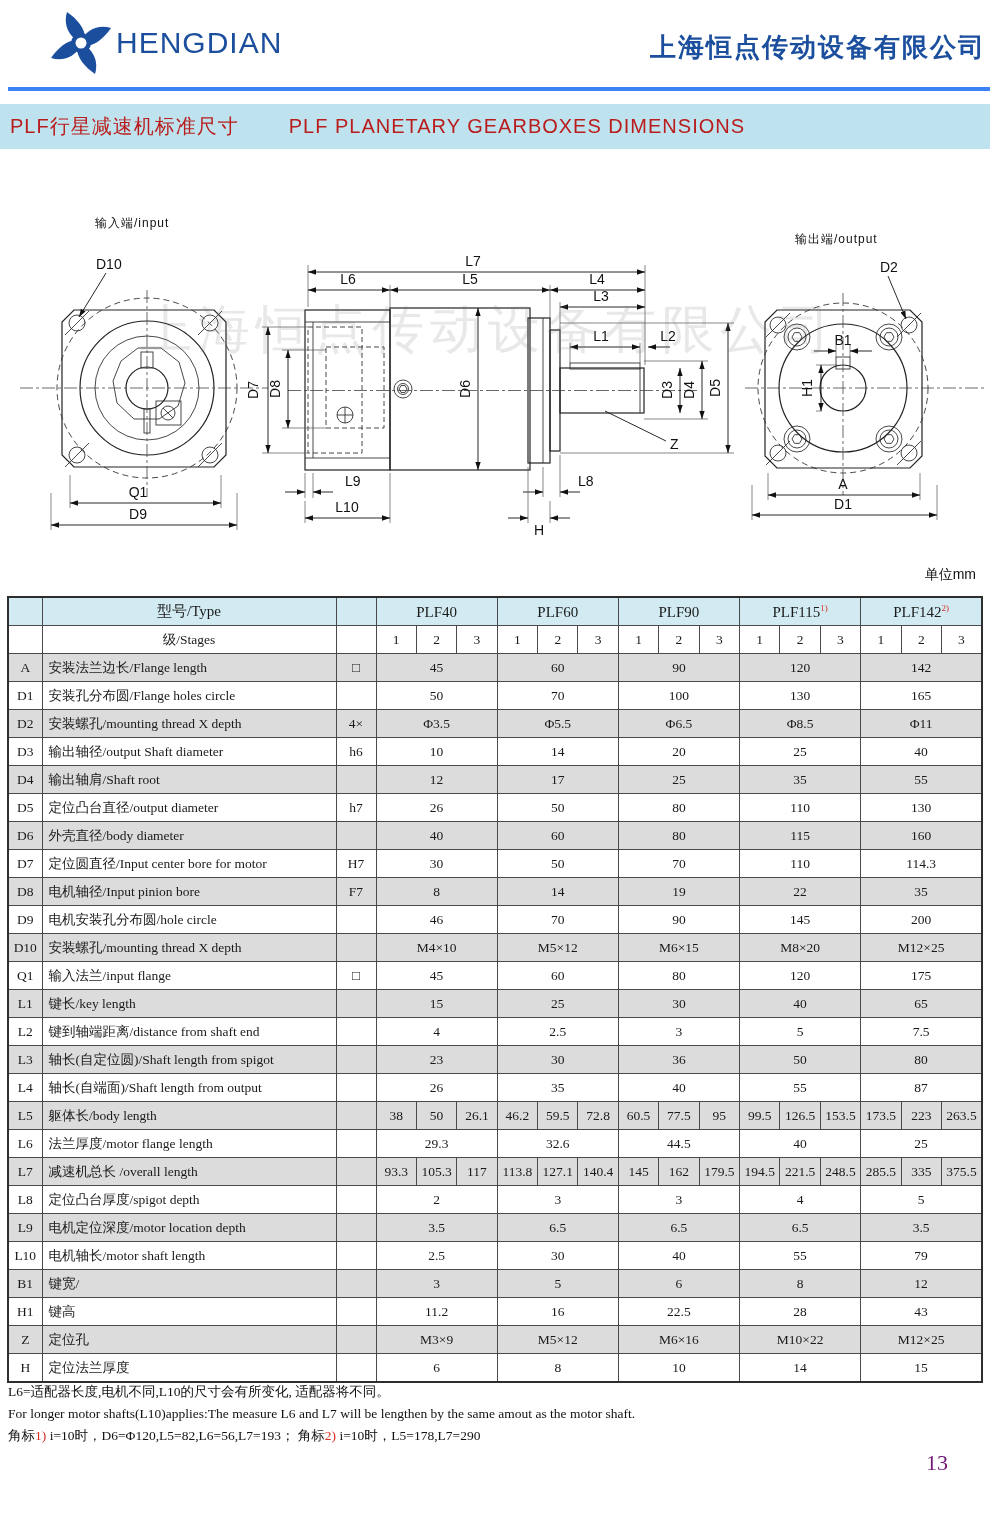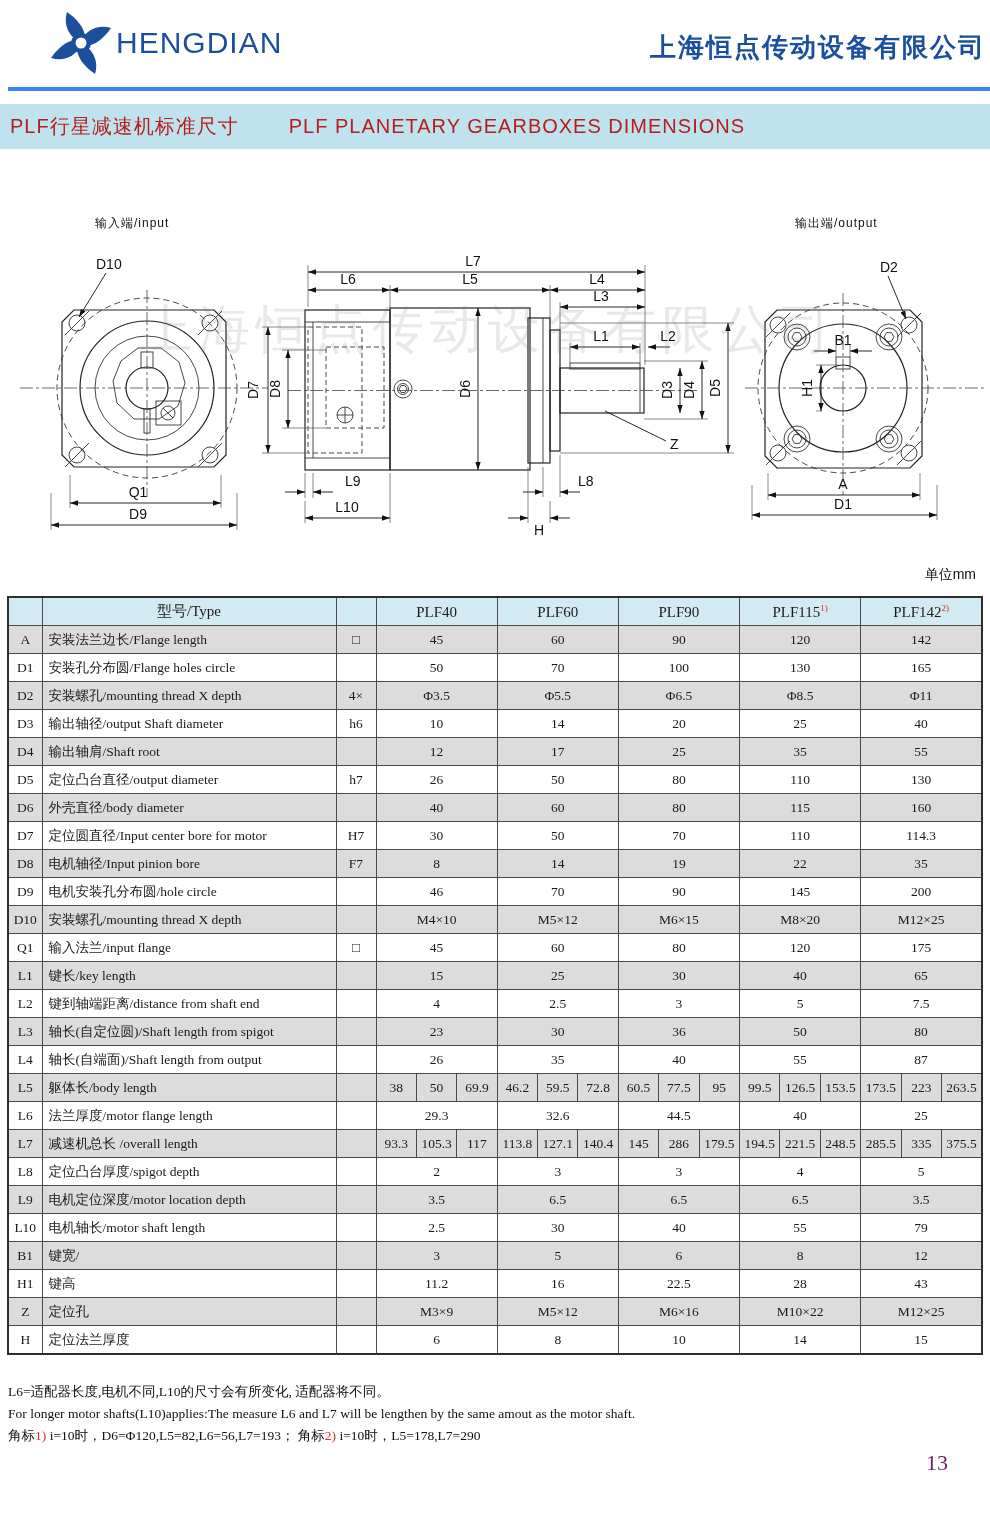--- a/index.html
+++ b/index.html
@@ -19,21 +19,21 @@
   .title-bar{position:absolute;left:0;top:104px;width:990px;height:45px;background:#bfe3ee;
              line-height:45px;font-size:20px;color:#b91c1c;white-space:nowrap;}
   .title-zh{margin-left:10px;letter-spacing:1px;}
   .title-en{margin-left:50px;letter-spacing:1px;}
 
   
   .drawings{position:absolute;left:0;top:195px;width:990px;height:375px;}
   .watermark{position:absolute;left:140px;top:100px;font-size:52px;letter-spacing:6px;
              color:rgba(110,110,110,0.16);white-space:nowrap;pointer-events:none;}
   .view-caption{position:absolute;top:20px;font-size:12px;color:#111;letter-spacing:1px;}
-  .cap-in{left:95px;} .cap-out{left:795px;}
+  .cap-in{left:95px;} .cap-out{left:795px;margin-top:16px;}
   svg .ol{fill:none;stroke:#222;stroke-width:1.2px;}
   svg .thin{fill:none;stroke:#333;stroke-width:0.9px;}
   svg .dash{stroke-dasharray:5 3;}
   svg .cdash{stroke-dasharray:6 4;}
   svg .cl{fill:none;stroke:#444;stroke-width:0.8px;stroke-dasharray:13 3 3 3;}
   svg .dim{stroke:#111;stroke-width:0.9px;fill:none;}
   svg .ext{stroke:#555;stroke-width:0.7px;fill:none;}
   svg .dl{font:14px "Liberation Sans",sans-serif;fill:#111;}
   svg .mk{fill:#111;}
 
@@ -310,20 +310,40 @@
           <tr>
             <th class="hdr"></th>
             <th class="hdr">型号/Type</th>
             <th class="hdr"></th>
             <th class="hdr" colspan="3"><span>PLF40</span><sup class="red"></sup></th>
             <th class="hdr" colspan="3"><span>PLF60</span><sup class="red"></sup></th>
             <th class="hdr" colspan="3"><span>PLF90</span><sup class="red"></sup></th>
             <th class="hdr" colspan="3"><span>PLF115</span><sup class="red">1)</sup></th>
             <th class="hdr" colspan="3"><span>PLF142</span><sup class="red">2)</sup></th>
           </tr>
+          <tr>
+            <th></th>
+            <th>级/Stages</th>
+            <th></th>
+            <td>1</td>
+            <td>2</td>
+            <td>3</td>
+            <td>1</td>
+            <td>2</td>
+            <td>3</td>
+            <td>1</td>
+            <td>2</td>
+            <td>3</td>
+            <td>1</td>
+            <td>2</td>
+            <td>3</td>
+            <td>1</td>
+            <td>2</td>
+            <td>3</td>
+          </tr>
         </thead>
       <tbody>
           <tr class="shade">
             <td class="lblc">A</td>
             <td class="desc">安装法兰边长/Flange length</td>
             <td>□</td>
             <td colspan="3">45</td>
             <td colspan="3">60</td>
             <td colspan="3">90</td>
             <td colspan="3">120</td>
@@ -478,21 +498,21 @@
             <td colspan="3">40</td>
             <td colspan="3">55</td>
             <td colspan="3">87</td>
           </tr>
           <tr class="shade">
             <td class="lblc">L5</td>
             <td class="desc">躯体长/body length</td>
             <td></td>
             <td>38</td>
             <td>50</td>
-            <td>69.9</td>
+            <td>26.1</td>
             <td>46.2</td>
             <td>59.5</td>
             <td>72.8</td>
             <td>60.5</td>
             <td>77.5</td>
             <td>95</td>
             <td>99.5</td>
             <td>126.5</td>
             <td>153.5</td>
             <td>173.5</td>
@@ -513,21 +533,21 @@
             <td class="lblc">L7</td>
             <td class="desc">减速机总长 /overall length</td>
             <td></td>
             <td>93.3</td>
             <td>105.3</td>
             <td>117</td>
             <td>113.8</td>
             <td>127.1</td>
             <td>140.4</td>
             <td>145</td>
-            <td>286</td>
+            <td>162</td>
             <td>179.5</td>
             <td>194.5</td>
             <td>221.5</td>
             <td>248.5</td>
             <td>285.5</td>
             <td>335</td>
             <td>375.5</td>
           </tr>
           <tr>
             <td class="lblc">L8</td>

